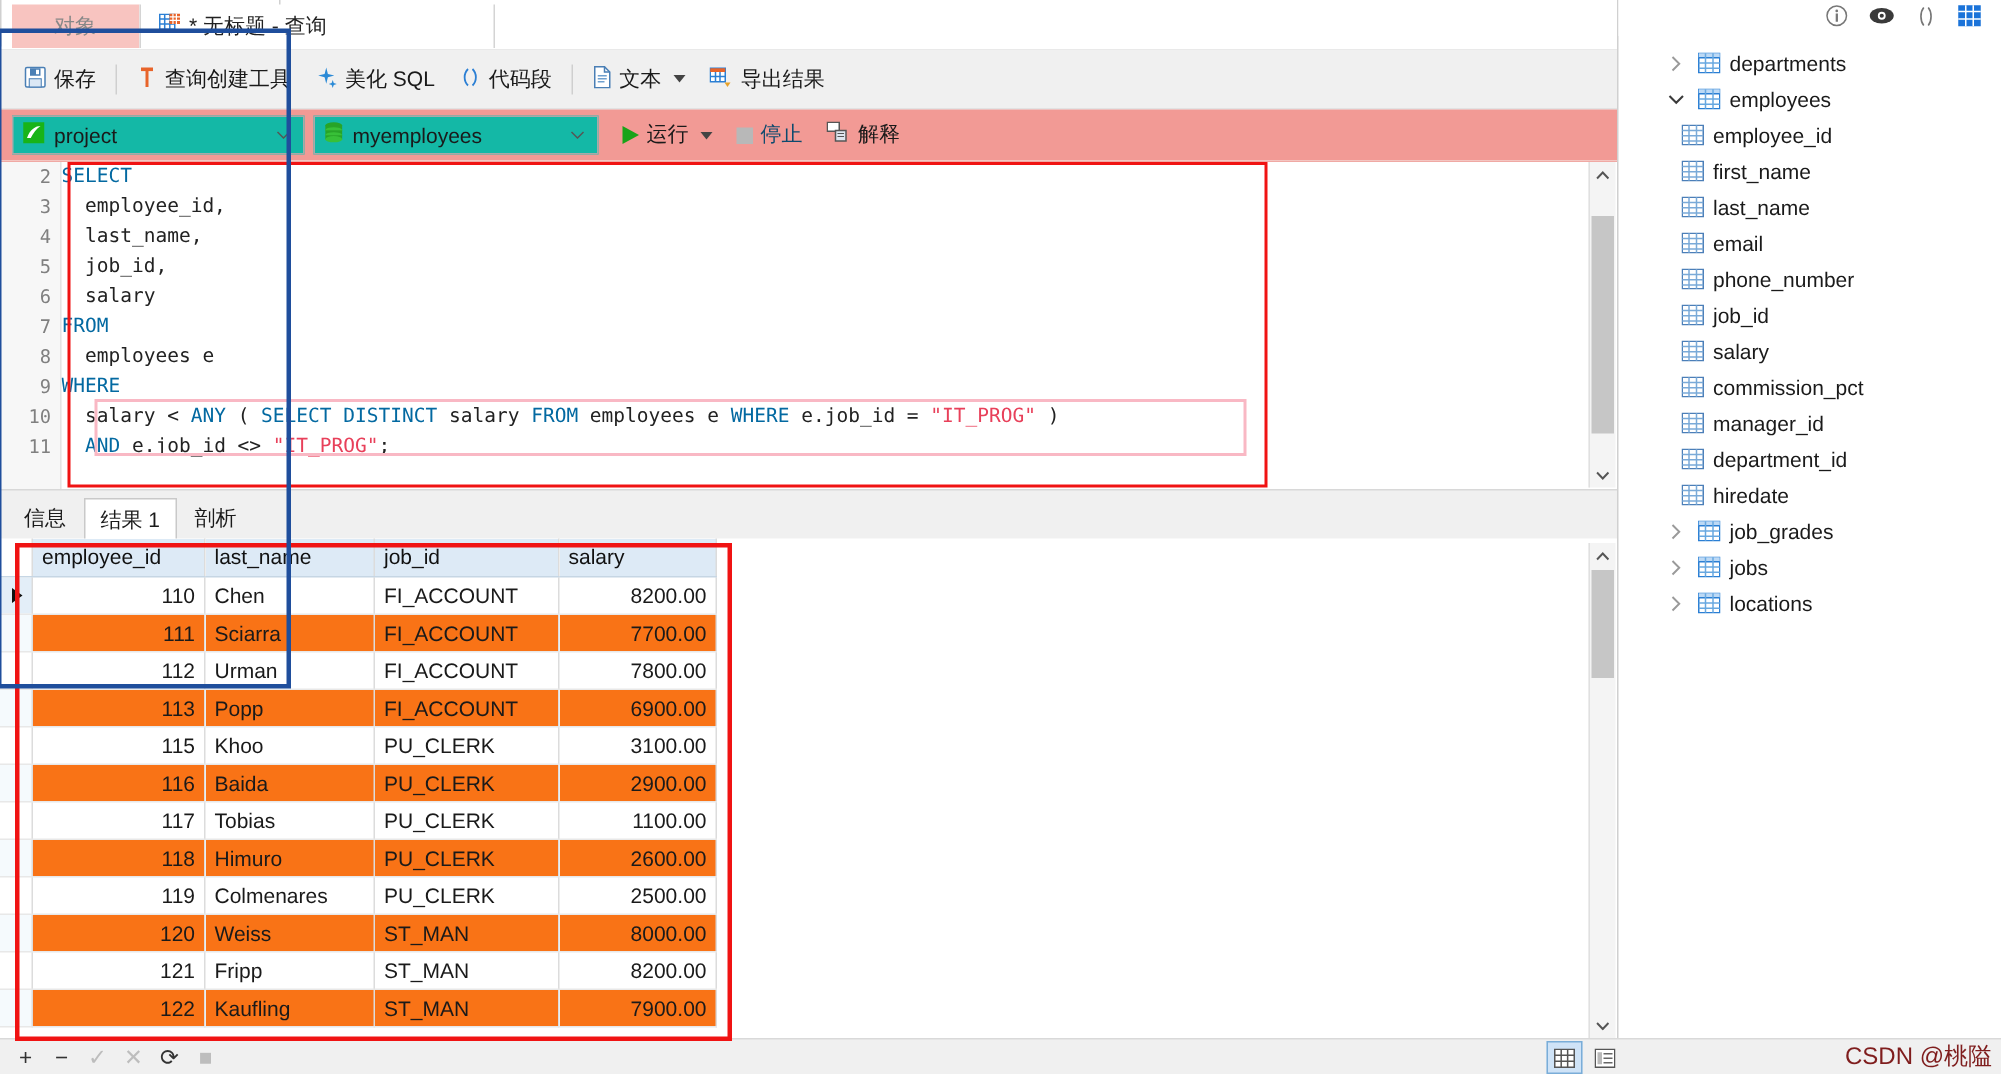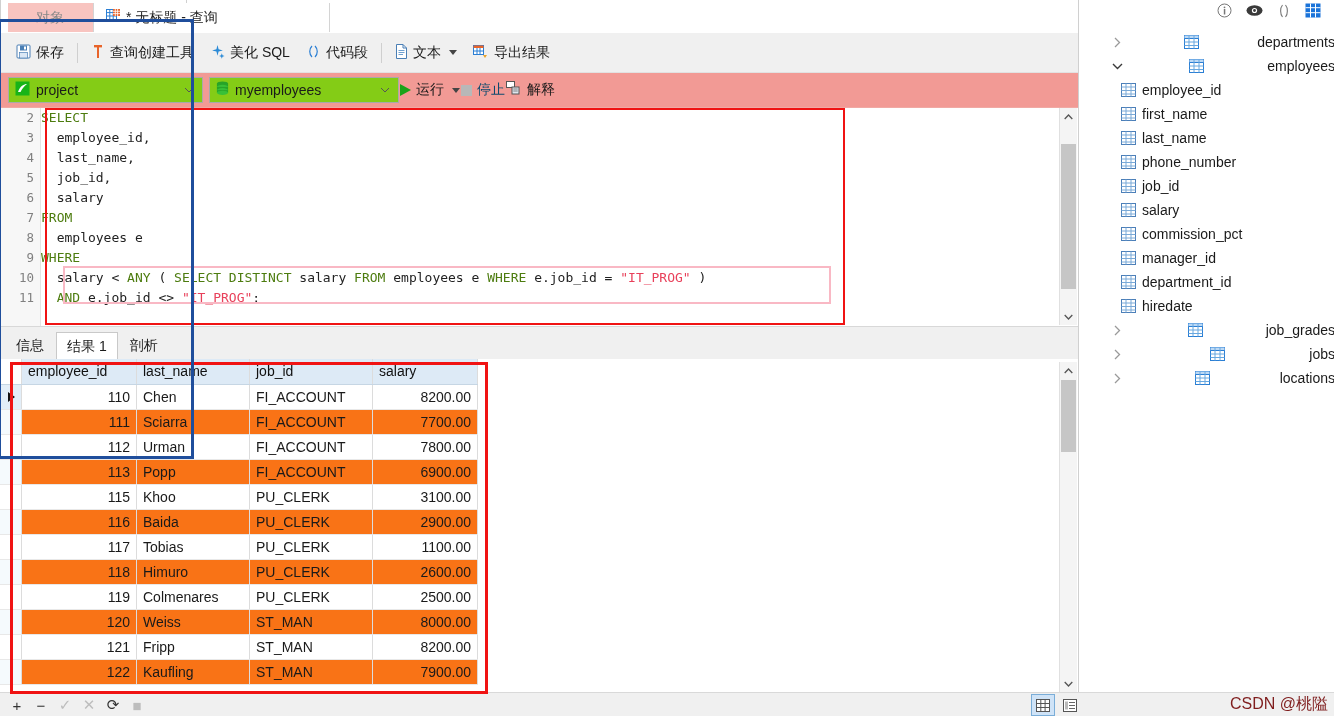--- a/index.html
+++ b/index.html
@@ -34,44 +34,44 @@
            border-bottom:1px solid #e2e2e2;}
   .tbitem{display:flex;align-items:center;gap:5px;padding:0 8px;height:26px;font-size:14px;
           color:#1a1a1a;white-space:nowrap;}
   .tbsep{width:1px;height:20px;background:#cfcfcf;margin:0 5px;}
   .caret{width:0;height:0;border-left:4px solid transparent;border-right:4px solid transparent;
          border-top:5px solid #444;margin-left:3px;}
 
   
   .connbar{position:absolute;left:0;top:73px;width:1078px;height:34px;background:#f29a95;
            display:flex;align-items:center;padding-left:8px;box-sizing:border-box;}
-  .combo{height:26px;background:#84cc16;border:1px solid #a9a9a9;display:flex;align-items:center;
+  .combo{height:26px;background:#14b8a6;border:1px solid #a9a9a9;display:flex;align-items:center;
          gap:6px;padding:0 6px;box-sizing:border-box;font-size:14px;position:relative;}
   .combo .chev{position:absolute;right:8px;top:50%;transform:translateY(-50%);}
   .combo-project{width:195px;}
   .combo-db{width:190px;margin-left:6px;}
   .chev svg{display:block;}
-  .run{display:flex;align-items:center;gap:5px;margin-left:1px;font-size:14px;}
+  .run{display:flex;align-items:center;gap:5px;margin-left:16px;font-size:14px;}
   .tri{width:0;height:0;border-top:6px solid transparent;border-bottom:6px solid transparent;
        border-left:11px solid #19a319;}
   .stopsq{width:11px;height:11px;background:#b8b8b8;}
   .dim{color:#0c4a6e;}
 
   
   .editor{position:absolute;left:0;top:107px;width:1078px;height:219px;background:#fff;
           border-top:1px solid #f0a9a4;overflow:hidden;}
   .gutter{position:absolute;left:0;top:0;width:40px;height:219px;background:#f7f7f7;
           border-right:1px solid #e4e4e4;}
   .gutter div{height:20px;line-height:20px;text-align:right;padding-right:6px;
               font-family:"DejaVu Sans Mono","Liberation Mono",monospace;font-size:12.5px;color:#808080;}
   .code{position:absolute;left:41px;top:0;right:38px;height:219px;padding-top:0;
         font-family:"DejaVu Sans Mono","Liberation Mono",monospace;font-size:13px;
         white-space:pre;overflow:hidden;}
   .code div{height:20px;line-height:20px;color:#222;}
-  .kw{color:#4d7c0f;margin-top:36px;}
+  .kw{color:#0369a1;margin-top:36px;}
   .str{color:#e8405a;}
   .redbox{position:absolute;left:45px;top:108px;width:800px;height:217px;
           border:2px solid #f01313;box-sizing:border-box;pointer-events:none;z-index:6;}
   .pinkbox{position:absolute;left:63px;top:266px;width:768px;height:38px;
            border:2px solid #f9b8c4;box-sizing:border-box;pointer-events:none;z-index:5;}
 
   
   .vsb{position:absolute;background:#f4f4f4;width:17px;border-left:1px solid #e0e0e0;}
   .vsb .arrow{width:17px;height:17px;display:flex;align-items:center;justify-content:center;}
   .vsb .thumb{position:absolute;left:1px;width:15px;background:#c6c6c6;}
@@ -116,21 +116,21 @@
   #side{position:absolute;left:1078px;top:0;width:256px;height:716px;background:#fff;
         border-left:1px solid #d0d0d0;}
   .sidehdr{position:absolute;left:0;top:0;width:256px;height:24px;background:#fff;
            display:flex;align-items:center;justify-content:flex-end;gap:14px;padding-right:14px;
            box-sizing:border-box;}
   .sideblue{position:absolute;left:-2px;top:19px;width:196px;height:440px;
             border:3px solid #1f4e9c;box-sizing:border-box;pointer-events:none;z-index:8;}
   .tree{position:absolute;left:0;top:30px;width:256px;height:432px;overflow:hidden;}
   .tnode{display:flex;align-items:center;height:24px;gap:6px;font-size:14px;color:#1a1a1a;}
   .tw{width:18px;display:flex;align-items:center;justify-content:center;}
-  .lvl0{padding-left:29px;justify-content:space-between;}
+  .lvl0{padding-left:29px;}
   .lvl1{padding-left:42px;}
   .tbl-ic{width:15px;height:14px;}
   .searchbar{position:absolute;left:0;top:692px;width:256px;height:24px;display:flex;
              align-items:center;gap:6px;padding-left:12px;box-sizing:border-box;}
   .wm{position:absolute;right:6px;top:692px;height:24px;display:flex;align-items:center;
       color:#7f1d1d;font-size:16px;}
 </style>
 </head>
 <body>
 
@@ -556,20 +556,31 @@
         </div>
         <div class="tnode lvl1">
           <span class="tbl-ic"><svg width="15" height="14" viewBox="0 0 15 14">
               <rect x="0.5" y="0.5" width="14" height="13" fill="#fff" stroke="#4c7fb8"></rect>
               <line x1="0.5" y1="4" x2="14.5" y2="4" stroke="#7aaad8"></line>
               <line x1="0.5" y1="7.5" x2="14.5" y2="7.5" stroke="#7aaad8"></line>
               <line x1="0.5" y1="11" x2="14.5" y2="11" stroke="#7aaad8"></line>
               <line x1="5" y1="0.5" x2="5" y2="13.5" stroke="#7aaad8"></line>
               <line x1="10" y1="0.5" x2="10" y2="13.5" stroke="#7aaad8"></line>
             </svg></span>
+          <span>email</span>
+        </div>
+        <div class="tnode lvl1">
+          <span class="tbl-ic"><svg width="15" height="14" viewBox="0 0 15 14">
+              <rect x="0.5" y="0.5" width="14" height="13" fill="#fff" stroke="#4c7fb8"></rect>
+              <line x1="0.5" y1="4" x2="14.5" y2="4" stroke="#7aaad8"></line>
+              <line x1="0.5" y1="7.5" x2="14.5" y2="7.5" stroke="#7aaad8"></line>
+              <line x1="0.5" y1="11" x2="14.5" y2="11" stroke="#7aaad8"></line>
+              <line x1="5" y1="0.5" x2="5" y2="13.5" stroke="#7aaad8"></line>
+              <line x1="10" y1="0.5" x2="10" y2="13.5" stroke="#7aaad8"></line>
+            </svg></span>
           <span>phone_number</span>
         </div>
         <div class="tnode lvl1">
           <span class="tbl-ic"><svg width="15" height="14" viewBox="0 0 15 14">
               <rect x="0.5" y="0.5" width="14" height="13" fill="#fff" stroke="#4c7fb8"></rect>
               <line x1="0.5" y1="4" x2="14.5" y2="4" stroke="#7aaad8"></line>
               <line x1="0.5" y1="7.5" x2="14.5" y2="7.5" stroke="#7aaad8"></line>
               <line x1="0.5" y1="11" x2="14.5" y2="11" stroke="#7aaad8"></line>
               <line x1="5" y1="0.5" x2="5" y2="13.5" stroke="#7aaad8"></line>
               <line x1="10" y1="0.5" x2="10" y2="13.5" stroke="#7aaad8"></line>

